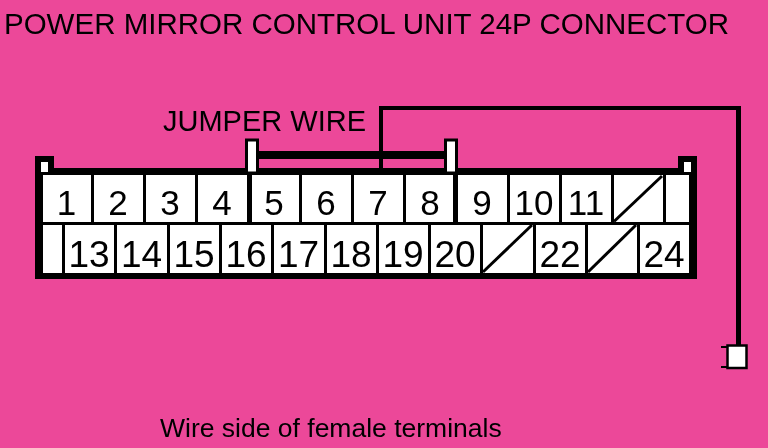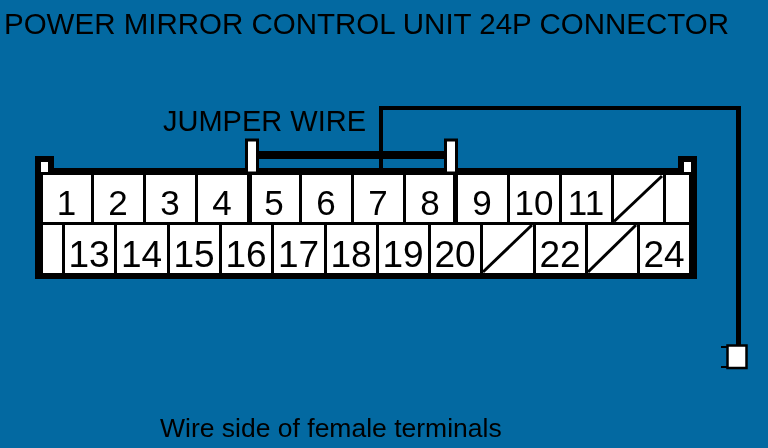--- a/index.html
+++ b/index.html
@@ -1,16 +1,16 @@
 <!DOCTYPE html>
 <html><head>
 <meta charset="utf-8">
 <style>
   html,body{margin:0;padding:0;background:#ffffff;}
-  .canvas{position:relative;width:768px;height:448px;background:#0369a1;overflow:hidden;}
+  .canvas{position:relative;width:768px;height:448px;background:#ec4899;overflow:hidden;}
   svg{display:block;}
   .t-title{font:29.5px "Liberation Sans", sans-serif;fill:#000;}
   .t-jumper{font:29px "Liberation Sans", sans-serif;fill:#000;}
   .t-caption{font:26.5px "Liberation Sans", sans-serif;fill:#000;}
   .t-pin-top{font:35px "Liberation Sans", sans-serif;fill:#000;text-anchor:middle;}
   .t-pin-bottom{font:37px "Liberation Sans", sans-serif;fill:#000;text-anchor:middle;}
   .cell{fill:#ffffff;stroke:#000;stroke-width:3;shape-rendering:crispEdges;}
   .outer{fill:#ffffff;stroke:#000;stroke-width:6;shape-rendering:crispEdges;}
   .wire{stroke:#000;shape-rendering:crispEdges;}
 </style>

